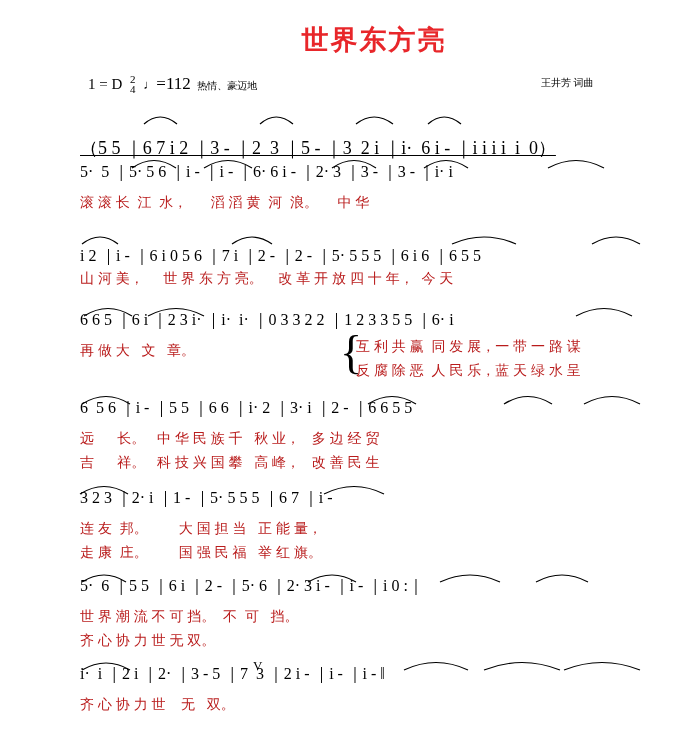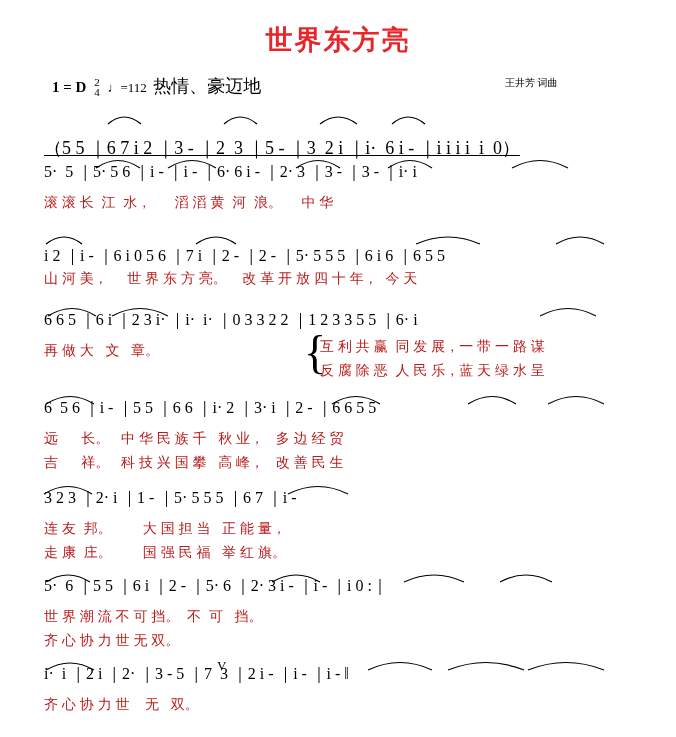--- a/index.html
+++ b/index.html
@@ -12,20 +12,21 @@
     height: 737px;
     font-family: "Liberation Serif", serif;
     color: #000000;
     position: relative;
     overflow: hidden;
   }
   .sheet {
     position: relative;
     width: 544px;
     height: 737px;
+    margin-left: 36px;
   }
   .title {
     position: absolute;
     top: 22px;
     left: 0;
     width: 676px;
     text-align: center;
     color: #e8262a;
     font-family: "DejaVu Sans", sans-serif;
     font-size: 27px;
@@ -35,21 +36,20 @@
   .meta-left {
     position: absolute;
     top: 74px;
     left: 52px;
     font-size: 14px;
     font-family: "Liberation Serif", serif;
     white-space: nowrap;
   }
   .meta-left .key {
     font-size: 15px;
-    font-weight: bold;
   }
   .meta-left .timesig {
     display: inline-block;
     position: relative;
     width: 14px;
     height: 16px;
     vertical-align: -3px;
     font-size: 11px;
     line-height: 1;
     text-align: center;
@@ -60,24 +60,24 @@
     left: 0;
     width: 14px;
   }
   .meta-left .timesig .den {
     position: absolute;
     top: 8px;
     left: 0;
     width: 14px;
   }
   .meta-left .tempo {
-    font-size: 13px;
+    font-size: 17px;
   }
   .meta-left .expr {
-    font-size: 18px;
+    font-size: 10px;
     margin-left: 3px;
   }
   .meta-right {
     position: absolute;
     top: 76px;
     left: 505px;
     font-size: 10px;
     white-space: nowrap;
   }
 

